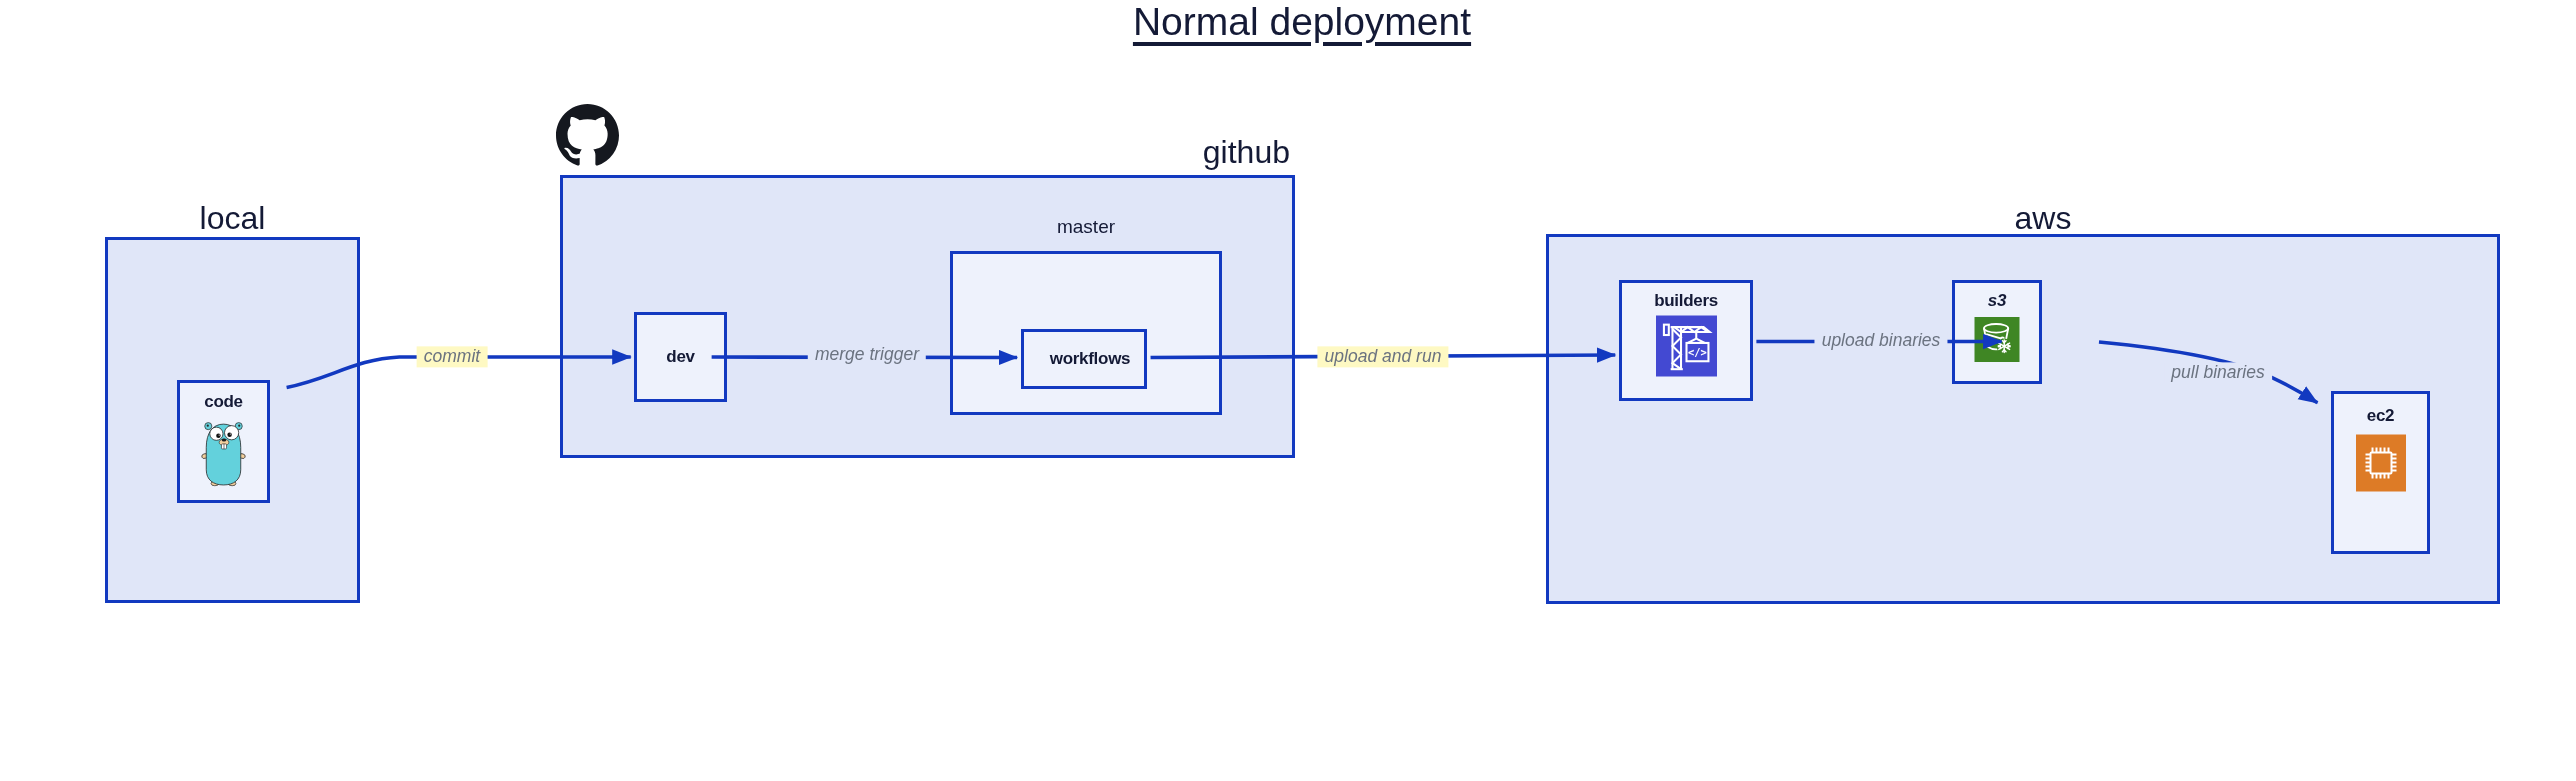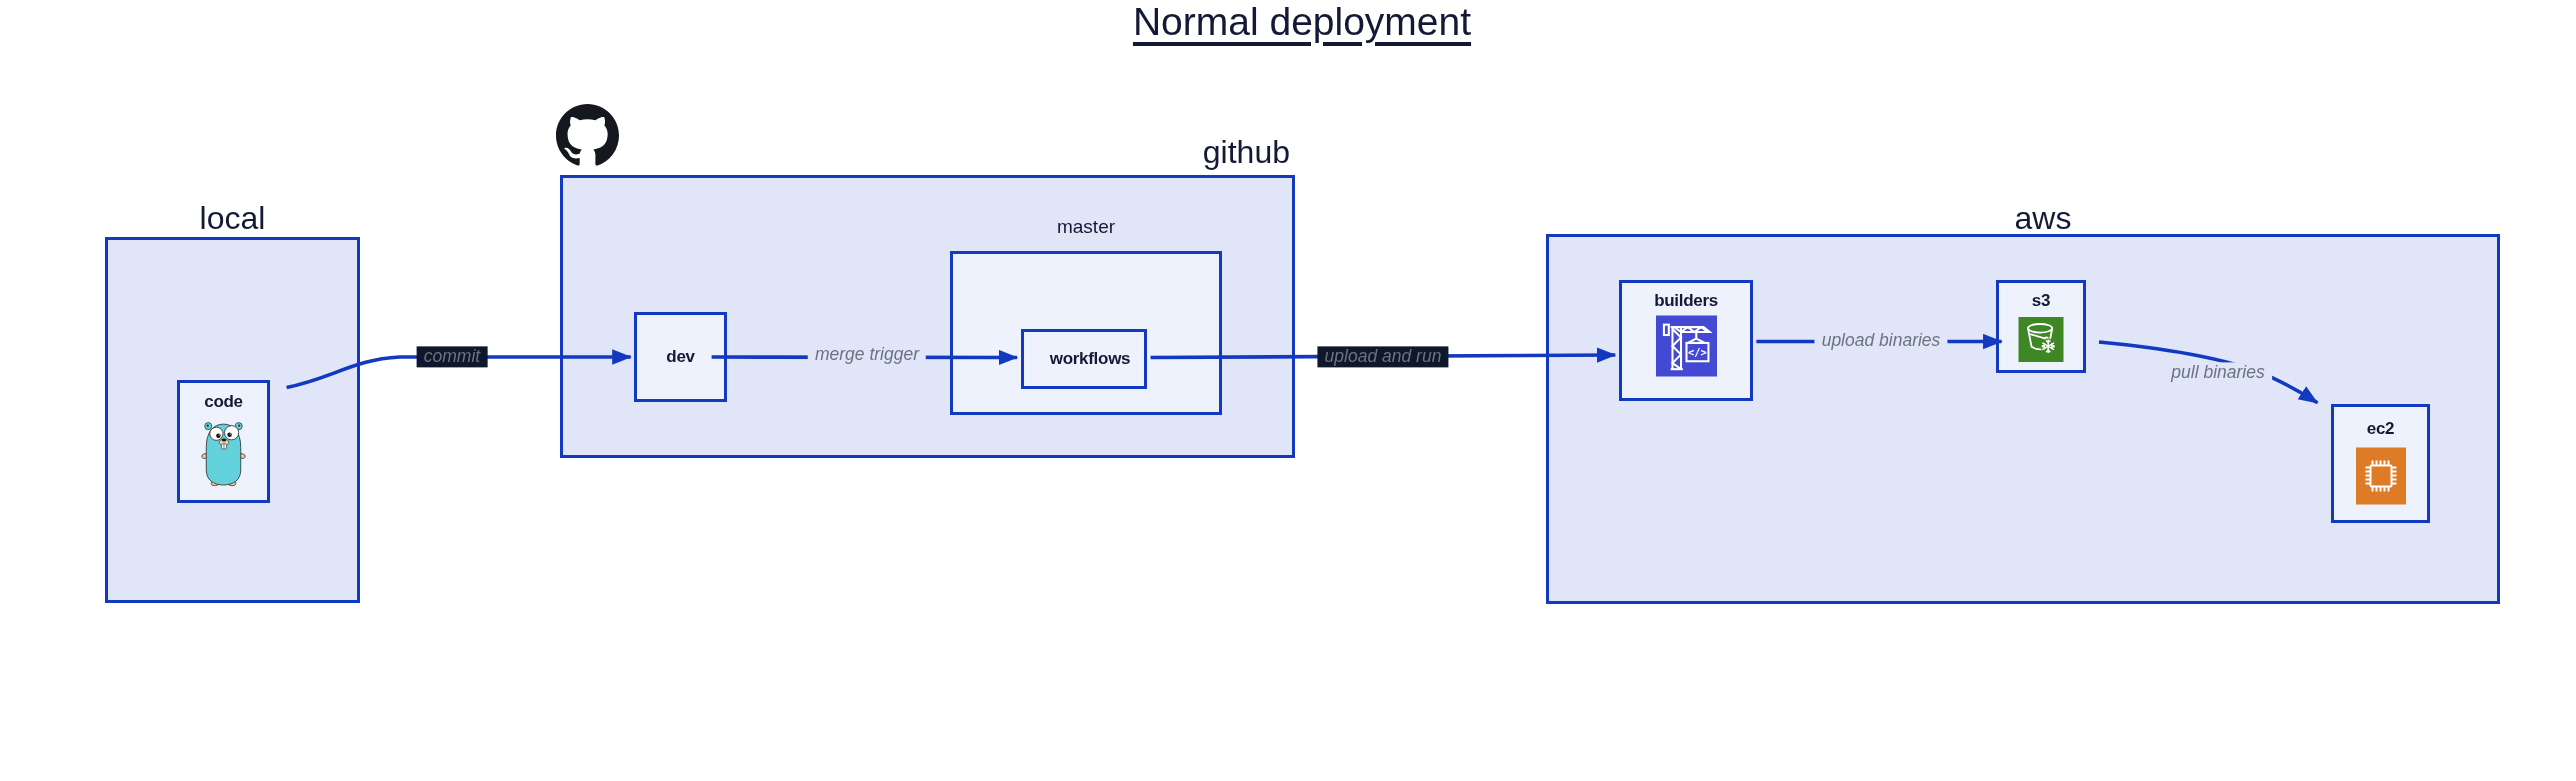--- a/index.html
+++ b/index.html
@@ -23,21 +23,21 @@
   .node-label {
     color:#141a36; font-weight:bold; font-size:17px; letter-spacing:-0.3px;
     white-space:nowrap;
   }
   #edge-layer { position:absolute; left:0; top:0; z-index:3; pointer-events:none; }
   .edge-label {
     position:absolute; transform:translate(-50%,-50%); z-index:4;
     color:#6b7380; font-style:italic; font-size:17.5px; white-space:nowrap;
     padding:1px 7.2px; line-height:1.1;
   }
-  .bg-white { background:#0f172a;text-align:right; }
+  .bg-white { background:#fef9c3;text-align:right; }
   .bg-fill  { background:#e0e6f8; }
   #diagram-title {
     position:absolute; left:0; top:1248; width:2604px; text-align:center;
     color:#141a36; font-size:39px; z-index:2;
     text-decoration:underline; text-decoration-thickness:3.6px; text-underline-offset:7.2px;
   }
   .icon-block { display:block; }
 </style>
 </head>
 <body>
@@ -106,21 +106,21 @@
         <polyline points="24,19 78,19 88,27 41,27"></polyline>
         <polyline points="30,19 41,27 52,19 63,27 74,19 84,26"></polyline>
         <line x1="66" y1="27" x2="66" y2="38"></line>
         <polyline points="52,45 66,38 80,45"></polyline>
         <rect x="50" y="45" width="36" height="30"></rect>
       </g>
       <text x="68" y="66" fill="#ffffff" font-size="17" font-weight="bold" text-anchor="middle" font-family="'DejaVu Sans Mono', monospace">&lt;/&gt;</text>
     </svg>
   </div>
 
-  <div class="node-box" style="left:1996px; top:280px; width:90px; height:93px;">
+  <div class="node-box" style="left:1952px; top:280px; width:90px; height:104px;font-style:italic;">
     <div class="node-label" style="margin-top:8.2px;">s3</div>
     <svg class="icon-block" style="margin-top:6.2px;" width="46" height="45" viewBox="0 0 100 100">
       <rect x="0" y="0" width="100" height="100" fill="#3f8624"></rect>
       <g stroke="#ffffff" stroke-width="4" fill="none">
         <ellipse cx="48" cy="25" rx="27" ry="9.5"></ellipse>
         <path d="M21,25 L29,66 Q48,78 67,66 L75,25"></path>
         <path d="M26,38 L60,48"></path>
         <circle cx="62" cy="49" r="3.5"></circle>
       </g>
       <circle cx="66" cy="65" r="17" fill="#3f8624"></circle>
@@ -131,21 +131,21 @@
         <polyline points="62,53 66,57 70,53"></polyline>
         <polyline points="62,77 66,73 70,77"></polyline>
         <polyline points="53,64 57,65 58,60"></polyline>
         <polyline points="79,66 75,65 74,70"></polyline>
         <polyline points="53,66 57,65 58,70"></polyline>
         <polyline points="79,64 75,65 74,60"></polyline>
       </g>
     </svg>
   </div>
 
-  <div class="node-box" style="left:2331px; top:391px; width:99px; height:119px;margin-top:13px;">
+  <div class="node-box" style="left:2331px; top:391px; width:99px; height:163px;">
     <div class="node-label" style="margin-top:12.4px;">ec2</div>
     <svg class="icon-block" style="margin-top:7.2px;" width="50" height="58" viewBox="0 0 100 114">
       <rect x="0" y="0" width="100" height="114" fill="#dd7b26"></rect>
       <g stroke="#ffffff" stroke-width="4" fill="none">
         <rect x="29" y="36" width="42" height="42" rx="2"></rect>
         <line x1="33" y1="26" x2="33" y2="36"></line>
           <line x1="41" y1="26" x2="41" y2="36"></line>
         <line x1="49" y1="26" x2="49" y2="36"></line>
           <line x1="57" y1="26" x2="57" y2="36"></line>
         <line x1="65" y1="26" x2="65" y2="36"></line>

